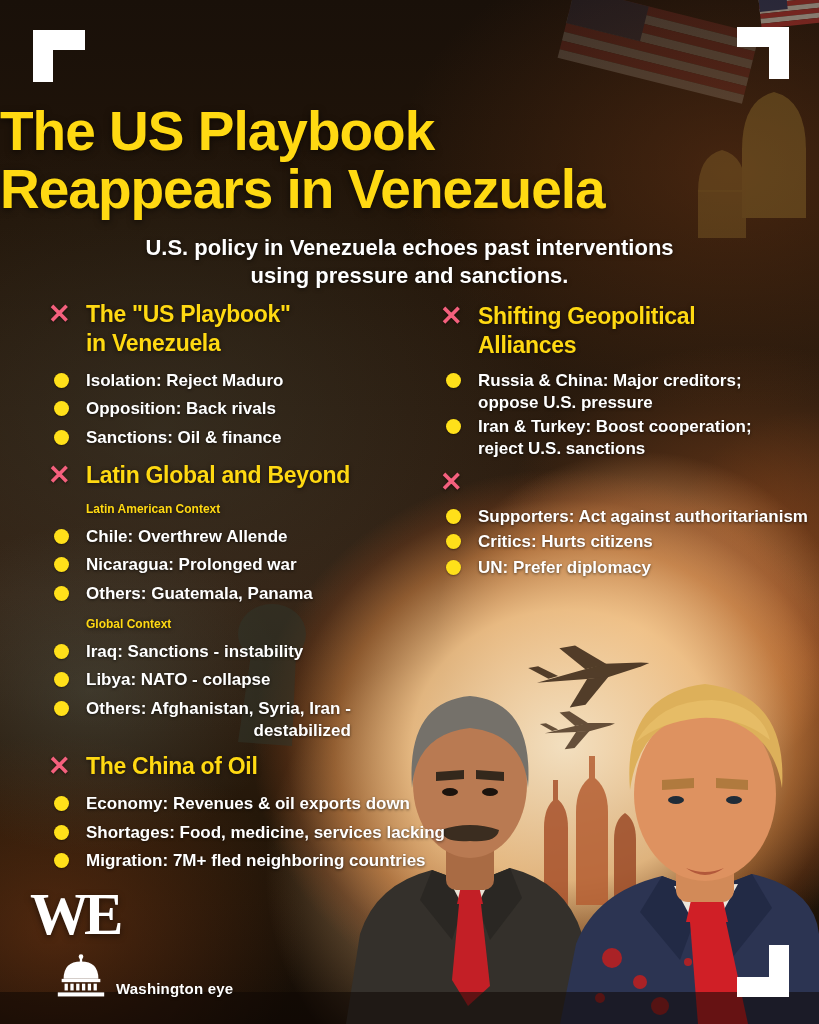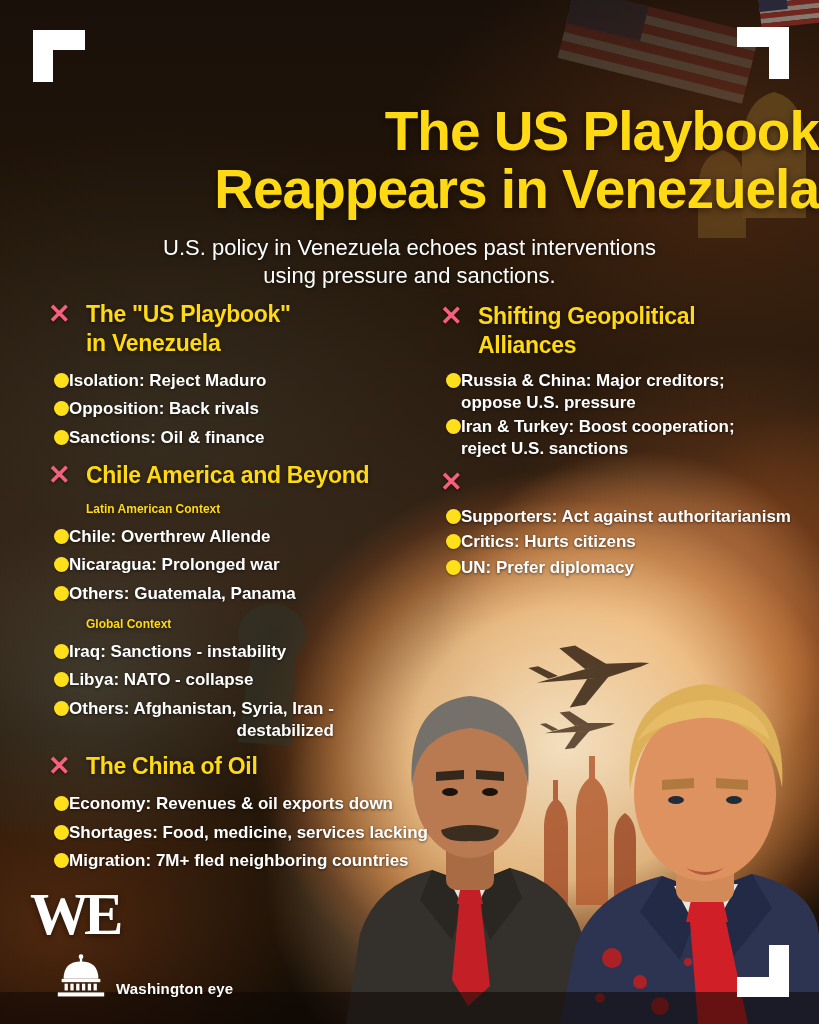--- a/index.html
+++ b/index.html
@@ -14,42 +14,42 @@
       radial-gradient(210px 320px at 805px 660px, rgba(195,100,38,.5) 0%, rgba(0,0,0,0) 78%),
       radial-gradient(260px 220px at 90px 690px, rgba(88,96,84,.4) 0%, rgba(0,0,0,0) 75%),
       radial-gradient(320px 250px at 55px 930px, rgba(150,70,25,.42) 0%, rgba(0,0,0,0) 78%),
       radial-gradient(420px 300px at 730px 170px, rgba(115,58,24,.45) 0%, rgba(0,0,0,0) 80%),
       radial-gradient(500px 380px at 160px 430px, rgba(72,74,60,.35) 0%, rgba(0,0,0,0) 80%),
       linear-gradient(180deg, #191009 0%, #221509 22%, #2a1b0e 40%, #332113 58%, #241709 80%, #150d06 100%);
   }
   svg.art { position:absolute; inset:0; z-index:1; }
   .content { position:absolute; inset:0; z-index:2; }
 
-  .title { position:absolute; top:66px; left:0; right:0; text-align:right;
+  .title { position:absolute; top:66px; left:0; right:0; text-align:left;
     font-size:55px; font-weight:bold; line-height:1.05; letter-spacing:-1px;
     color:#FFD912; text-shadow:0 2px 7px rgba(0,0,0,.55); white-space:pre; }
   .subtitle { position:absolute; top:212px; left:0; right:0; text-align:center;
-    font-size:22px; font-weight:normal; line-height:1.27; color:#fff;
+    font-size:22px; font-weight:bold; line-height:1.27; color:#fff;
     text-shadow:0 1px 4px rgba(0,0,0,.6); white-space:pre; }
 
   .col { position:absolute; top:300px; }
   .col-left  { left:48px;  width:405px; }
   .col-right { left:440px; width:378px; top:302px; }
 
   .sec-head { display:flex; align-items:flex-start; gap:10px; }
   .x { color:#F4607D; font-size:27px; font-weight:bold; line-height:1; margin-top:1px;
        width:28px; flex:none; text-shadow:0 1px 3px rgba(0,0,0,.5); }
   .sec-title { margin:0; font-size:23px; font-weight:bold; color:#FFD912;
        line-height:1.26; letter-spacing:-0.3px; white-space:pre;
        text-shadow:0 1px 4px rgba(0,0,0,.55); }
   .subhead { margin:12px 0 8px 38px; font-size:12px; font-weight:bold; color:#FFD912;
        line-height:1.3; text-shadow:0 1px 4px rgba(0,0,0,.55); }
 
   ul.bullets { list-style:none; margin:12px 0 0 0; padding:0 0 0 6px; }
-  li.bullet { display:flex; margin-bottom:6px; }
+  li.bullet { display:flex; gap:17px; margin-bottom:6px; }
   .dot { width:15px; height:15px; border-radius:50%; background:#FFE01A;
        flex:none; margin-top:3px; box-shadow:0 1px 2px rgba(0,0,0,.4); }
   .bt { font-size:17px; font-weight:bold; color:#fff; line-height:1.32;
        white-space:pre; text-shadow:0 1px 3px rgba(0,0,0,.6); }
 
   .col-left .sec2 { margin-top:12px; } .col-left .sec2 ul.bullets { margin-top:0;text-align:right; }
   .col-left .sec2 .sec-head { margin-bottom:8px; }
   .col-left .sec3 { margin-top:10px; }
   .col-right li.bullet { margin-bottom:2px; } .col-right .bt { line-height:1.3; }
   .col-right .sec2 { margin-top:8px; } .col-right ul.bullets { margin-top:10px; }
@@ -203,21 +203,21 @@
           <li class="bullet">
               <span class="dot"></span>
               <span class="bt">Sanctions: Oil &amp; finance</span>
             </li>
         </ul>
       </div>
 
       <div class="section sec2">
         <div class="sec-head">
           <span class="x">✕</span>
-          <h2 class="sec-title">Chile America and Beyond</h2>
+          <h2 class="sec-title">Latin Global and Beyond</h2>
         </div>
         <h3 class="subhead">Latin American Context</h3>
         <ul class="bullets">
           <li class="bullet">
               <span class="dot"></span>
               <span class="bt">Chile: Overthrew Allende</span>
             </li>
           <li class="bullet">
               <span class="dot"></span>
               <span class="bt">Nicaragua: Prolonged war</span>

